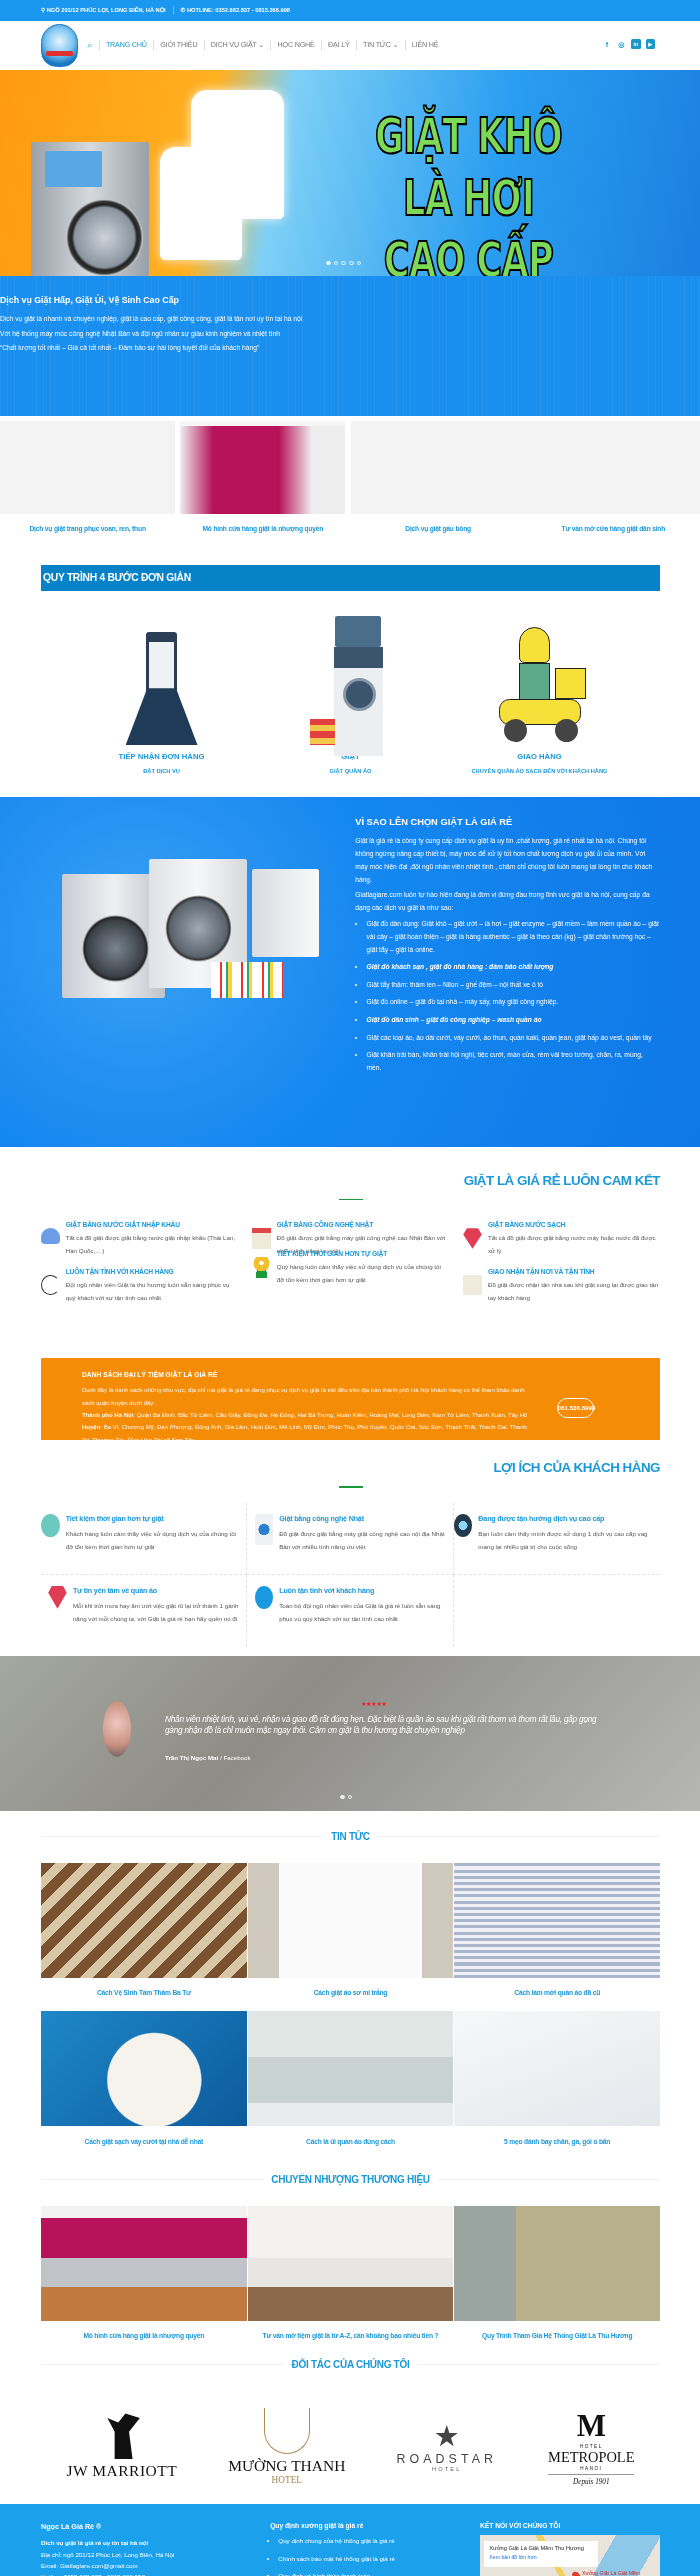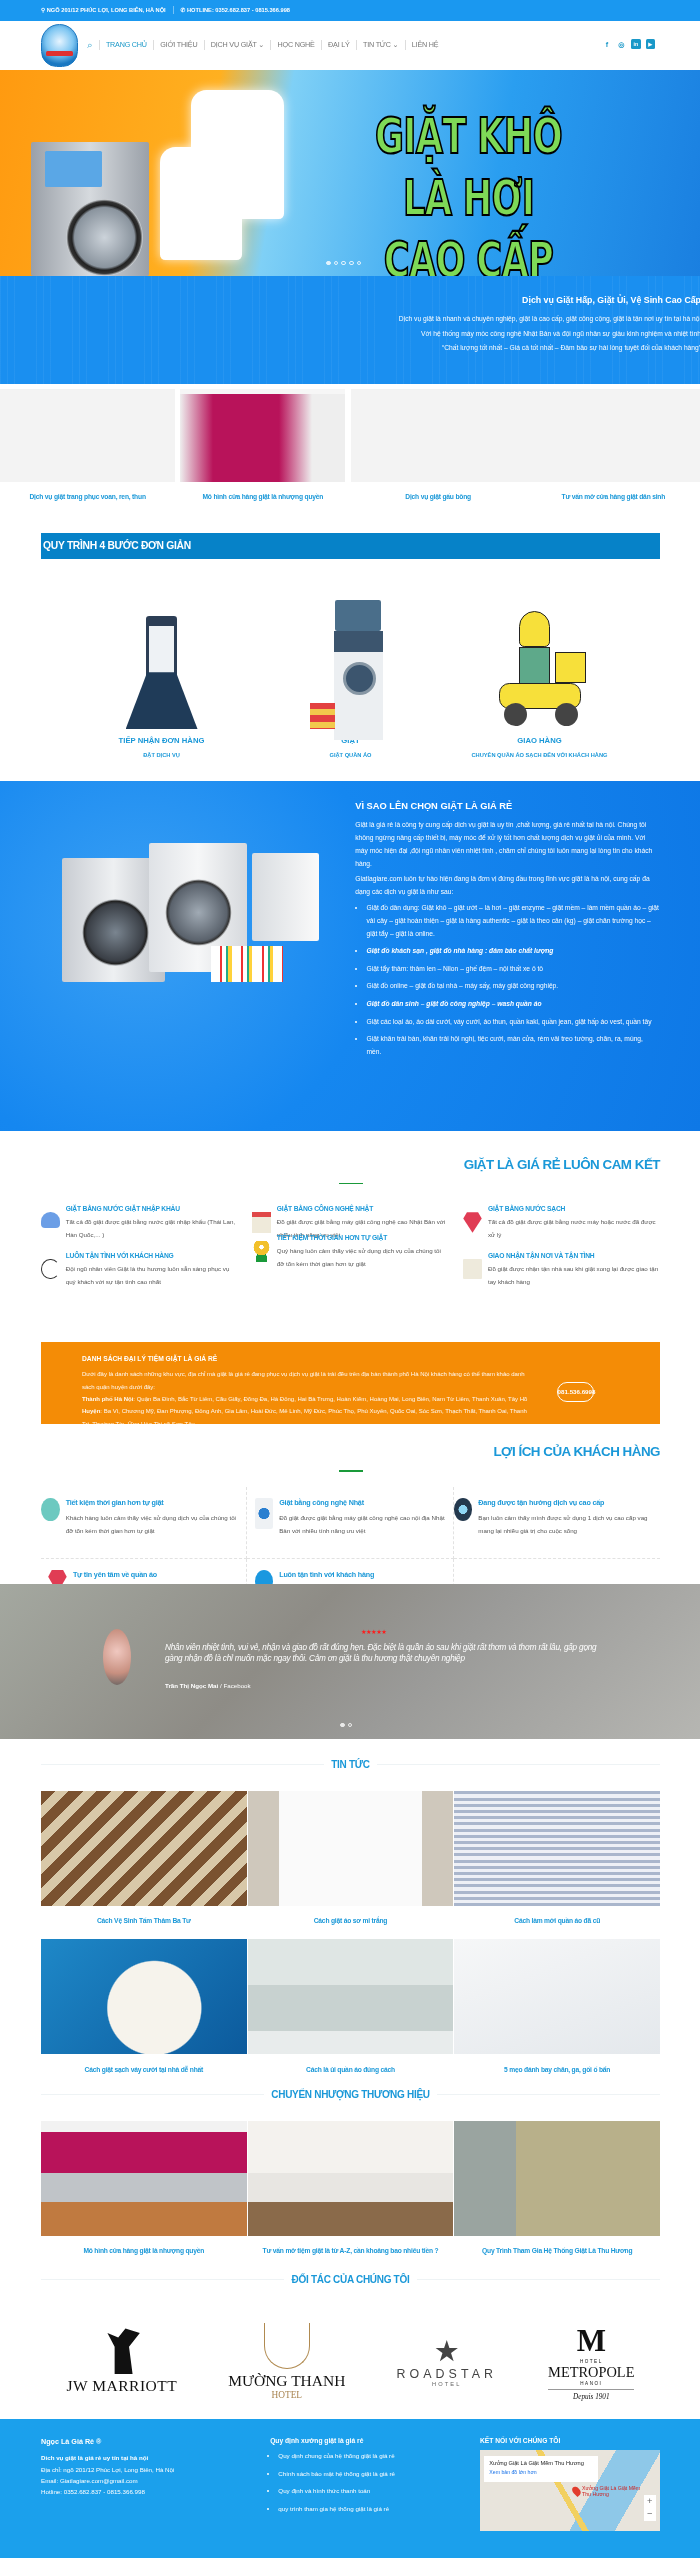--- a/index.html
+++ b/index.html
@@ -19,29 +19,29 @@
 .social .box{background:#1a98c8;color:#fff;border-radius:1.5px;font-size:5.2px}
 .hero{height:206px;position:relative;overflow:hidden;background:linear-gradient(100deg,#ff9a10 0,#ffb020 30%,#7fd0f6 40%,#2a9ef0 70%,#1a7fe0 100%)}
 .hero .washer{position:absolute;left:31px;top:72px;width:118px;height:134px;background:linear-gradient(90deg,#9aa0a8,#d6dade,#9aa0a8);border-radius:2.1px}
 .hero .washer .panel{position:absolute;left:14.4px;top:9.3px;width:57px;height:36px;background:#5aa7e6;border-radius:1.5px}
 .hero .washer .door{position:absolute;left:35px;top:57px;width:77px;height:77px;border-radius:50%;background:radial-gradient(circle,#ccd3da 0,#8a949e 55%,#222 60%,#333 66%,#c8ccd0 70%)}
 .hero .shirt{position:absolute;background:#fff;border-radius:15.5px 15.5px 5.2px 5.2px;box-shadow:0 0 10.3px rgba(255,255,255,.8)}
 .hero .title{position:absolute;left:309px;top:36px;width:319px;text-align:center;font-family:"DejaVu Sans",sans-serif;font-weight:bold;font-size:49px;line-height:62px;color:#7ed957;-webkit-text-stroke:2.1px #000;letter-spacing:-1px;transform:scaleX(.72)}
 .hero .dots{position:absolute;left:326px;top:191px;display:flex;gap:3.1px}
 .dot{width:4.6px;height:4.6px;border-radius:50%;border:0.5px solid #fff;opacity:.8}
 .dot.on{background:#fff}
-.intro{height:108px;background:#1a8ff0;background-image:repeating-linear-gradient(90deg,rgba(255,255,255,.05) 0,rgba(255,255,255,.05) 0.5px,transparent 0.5px,transparent 7.2px);color:#fff;text-align:right;padding-top:19.6px}
+.intro{height:140px;background:#1a8ff0;background-image:repeating-linear-gradient(90deg,rgba(255,255,255,.05) 0,rgba(255,255,255,.05) 0.5px,transparent 0.5px,transparent 7.2px);color:#fff;text-align:left;padding-top:19.6px}
 .intro h2{font-size:8.8px;font-weight:bold;margin-bottom:10.3px}
 .intro p{font-size:6.7px;margin-bottom:7.2px}
 .cats{display:flex;padding:5.2px 0 0;height:118px}
 .cat{flex:1;text-align:center;position:relative}
 .cat .img{height:93px;background:#f3f3f3;margin:0 0}
 .cat .img.shop{background:linear-gradient(180deg,#f6f6f6 0,#f6f6f6 5%,transparent 5%),linear-gradient(90deg,#eee 0,#b8135a 20%,#b8135a 60%,#eee 80%);margin:0 5.2px}
 .cat .label{font-size:6.7px;color:#1a98d8;font-weight:bold;margin-top:11.3px;letter-spacing:-0.2px}
-.bluebar{margin:31px 41px 16px;height:26px;background:#0682c8;color:#fff;font-weight:bold;font-size:10.3px;line-height:26px;padding-left:2.1px;letter-spacing:-0.3px}
+.bluebar{margin:31px 41px 0;height:26px;background:#0682c8;color:#fff;font-weight:bold;font-size:10.3px;line-height:26px;padding-left:2.1px;letter-spacing:-0.3px}
 .steps{display:flex;padding:20.6px 67px 0;height:206px}
 .step{flex:1;text-align:center}
 .step .art{height:134px;position:relative;margin:0 auto;width:113px}
 .step h3{font-size:7.7px;color:#1a98d8;font-weight:bold;margin-top:7.2px;text-transform:uppercase}
 .step p{font-size:5.7px;color:#1a98d8;font-weight:bold;margin-top:6.2px;text-transform:uppercase;padding:0 15.5px}
 .why{height:350px;background:radial-gradient(circle at 20% 40%,#3aa0f4 0,#1587f0 40%,#0e78e6 100%);display:flex;padding:0 41px}
 .why .pic{width:309px;position:relative}
 .why .content{width:309px;padding-top:20.6px;color:#fff;padding-left:5.2px}
 .why h2{font-size:9.3px;font-weight:bold;margin-bottom:7.2px}
 .why p{font-size:6.7px;line-height:13px;margin-bottom:2.1px}
@@ -53,21 +53,21 @@
 .grid3{display:grid;grid-template-columns:1fr 1fr 1fr;column-gap:14.4px;margin-top:15.5px}
 .feat{display:flex;gap:6.2px;padding:5.2px 0}
 .feat .ic{width:18.5px;height:20.6px;flex:none;margin-top:7.2px}
 .feat h4{font-size:6.7px;color:#1a98d8;font-weight:bold;text-transform:uppercase;letter-spacing:-0.2px}
 .feat p{font-size:6.2px;color:#555;line-height:13px;margin-top:3.1px}
 .orange{margin:0 41px;height:82px;background:#f48c06;display:flex;color:#fff;padding:13.4px 0 0 41px}
 .orange .txt{width:453px}
 .orange h3{font-size:6.7px;font-weight:bold;margin-bottom:6.2px}
 .orange p{font-size:6px;line-height:12.4px;opacity:.95}
 .orange .btn{margin:27px 0 0 21.6px;width:37px;height:19.6px;border:1px solid #fff;border-radius:10.3px;font-size:6.2px;font-weight:bold;line-height:17.5px;text-align:center;width:37px;padding:0;min-width:37px}
-.benefits{padding:20.6px 41px 0;height:160px}
+.benefits{padding:20.6px 41px 0;height:216px}
 .benefits .grid3{column-gap:0}
 .bcell{display:flex;gap:6.2px;padding:10.3px 7.2px 10.3px 0;border-right:0.5px dashed #e2e2e2;border-bottom:0.5px dashed #e2e2e2;min-height:72px}
 .bcell:nth-child(3n){border-right:none}
 .bcell:nth-child(n+4){border-bottom:none}
 .bcell h4{font-size:7.2px;color:#1a98d8;font-weight:bold;letter-spacing:-0.2px}
 .bcell p{font-size:6.2px;line-height:13px;color:#555;margin-top:4.1px}
 .bcell .ic{width:18.5px;height:23px;flex:none;border-radius:50%}
 .testi{margin:0;height:155px;position:relative;background:linear-gradient(135deg,#a4a8a0 0,#8e8c86 40%,#9a9a98 60%,#b6b6b2 100%);overflow:hidden}
 .testi .avatar{position:absolute;left:103px;top:45px;width:28px;height:56px;border-radius:50%;background:radial-gradient(circle at 50% 40%,#f0c8c0,#c89080 60%,#606060);}
 .testi .stars{position:absolute;left:361px;top:44px;color:#ff1a1a;font-size:6.2px;letter-spacing:-0.5px}
@@ -367,21 +367,21 @@
   <div class="post">
       <div class="thumb" style="background:linear-gradient(180deg,#dfe6e4 0 40%,#c8d2d0 40% 80%,#e8ecec 80%)"></div>
       <div class="cap">Cách là ủi quần áo đúng cách</div>
     </div>
   <div class="post">
       <div class="thumb" style="background:linear-gradient(160deg,#f6f7f8,#e4e8ec)"></div>
       <div class="cap">5 mẹo đánh bay chăn, ga, gối ố bẩn</div>
     </div>
 </div>
 
-<div class="h-line" style="margin-top:2px">
+<div class="h-line" style="margin-top:15px">
     <span class="l"></span>
     <span class="t">CHUYỂN NHƯỢNG THƯƠNG HIỆU</span>
     <span class="l"></span>
   </div>
 <div class="posts">
   <div class="post">
       <div class="thumb" style="background:linear-gradient(180deg,#f2f2f2 0 10%,#b8135a 10% 45%,#c0c4c8 45% 70%,#c07a40 70%)"></div>
       <div class="cap">Mô hình cửa hàng giặt là nhượng quyền</div>
     </div>
   <div class="post">

